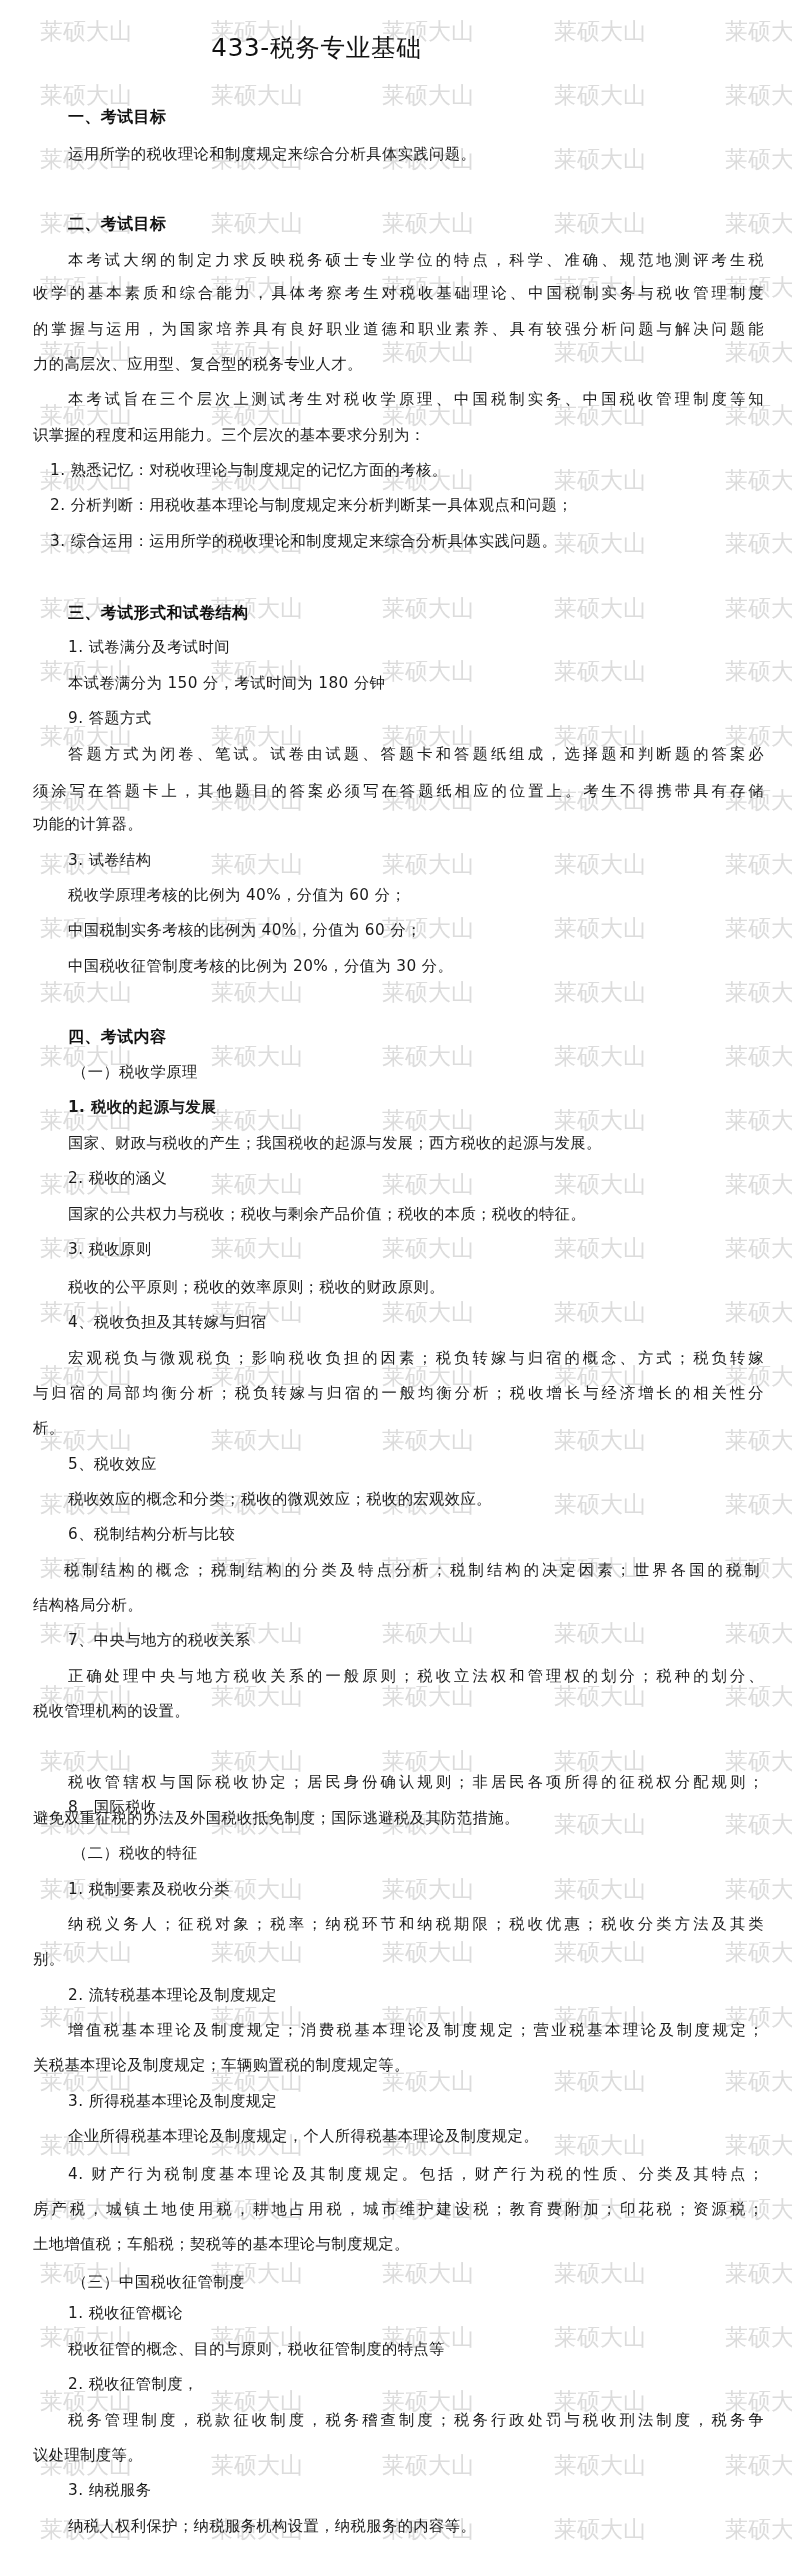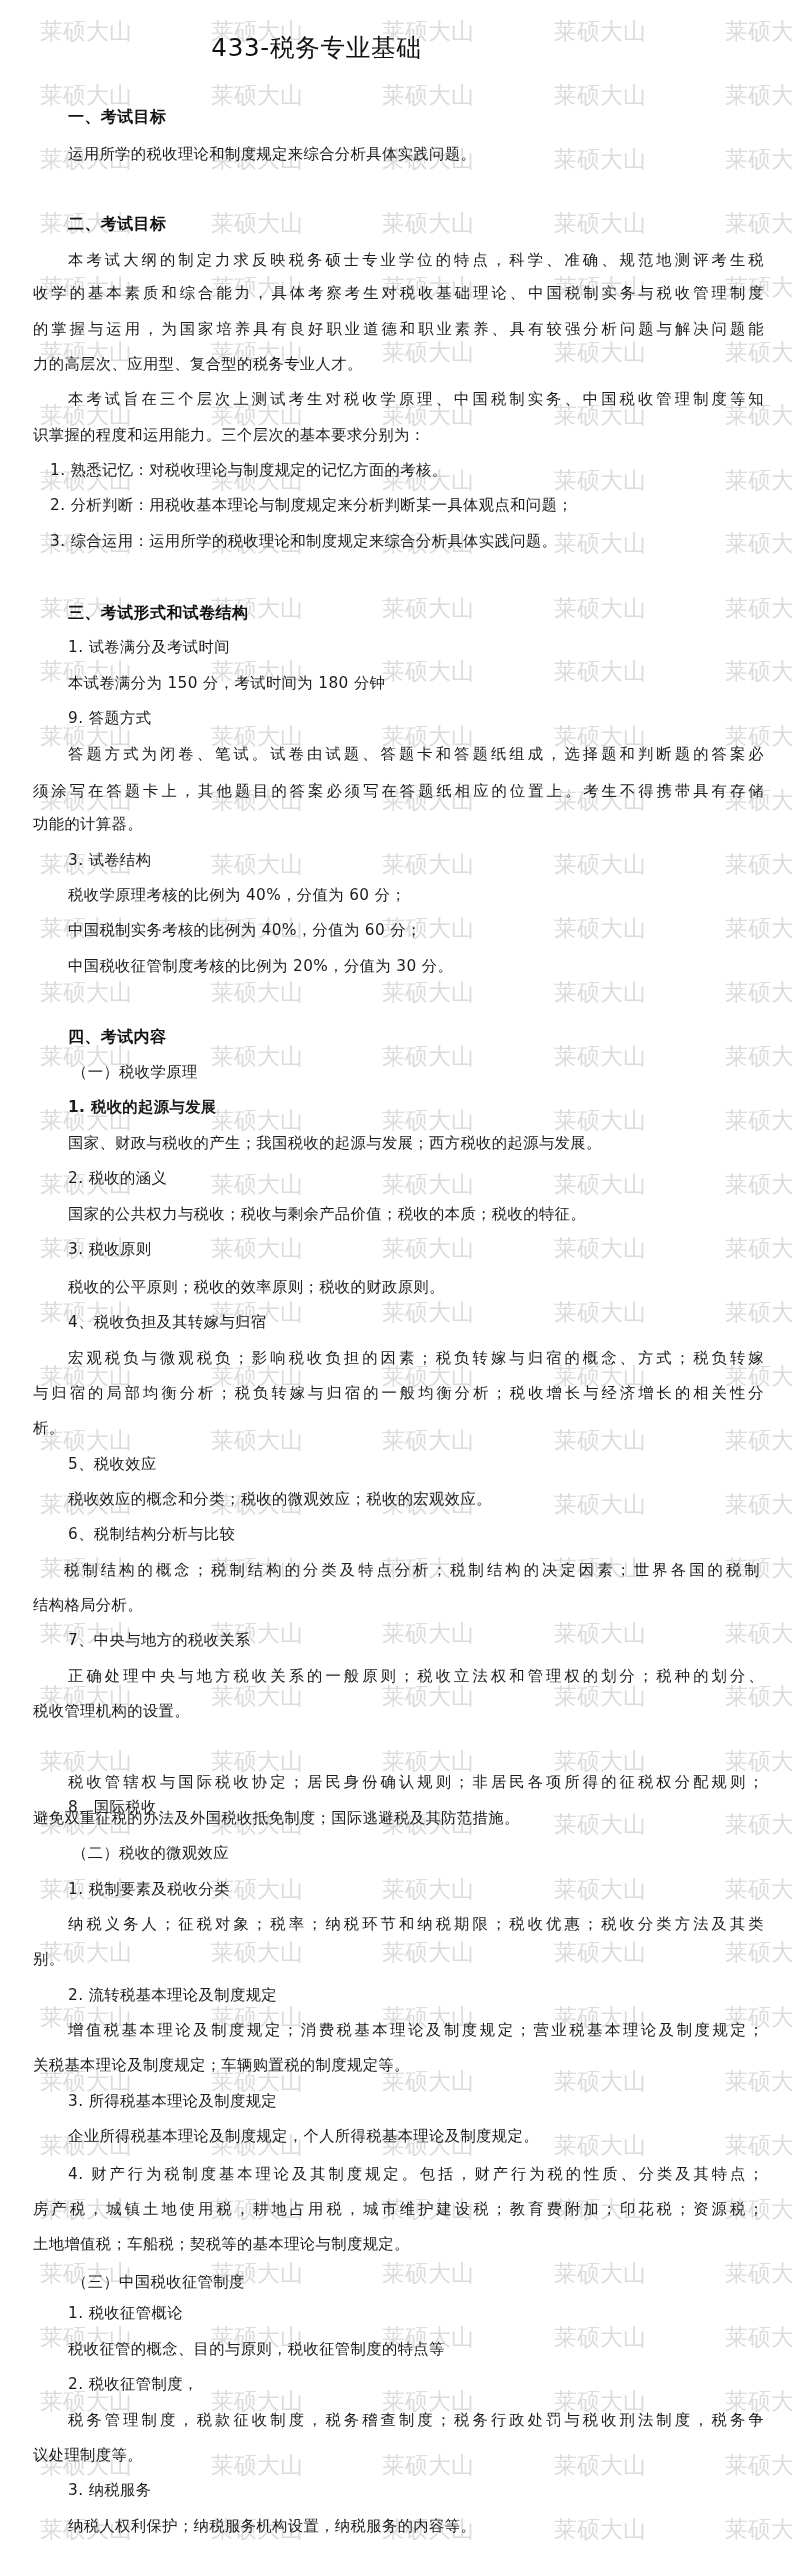--- a/index.html
+++ b/index.html
@@ -274,21 +274,21 @@
       <div class="line p" style="top: 1500px; left: 68px;">税收效应的概念和分类；税收的微观效应；税收的宏观效应。</div>
       <div class="line h2" style="top: 1535px; left: 68px;">6、税制结构分析与比较</div>
       <div class="line p just" style="top: 1571px; left: 64px; width: 696px; white-space: normal;">税制结构的概念；税制结构的分类及特点分析；税制结构的决定因素；世界各国的税制</div>
       <div class="line p" style="top: 1606px; left: 33px;">结构格局分析。</div>
       <div class="line h2" style="top: 1641px; left: 68px;">7、中央与地方的税收关系</div>
       <div class="line p just" style="top: 1677px; left: 68px; width: 696px; white-space: normal;">正确处理中央与地方税收关系的一般原则；税收立法权和管理权的划分；税种的划分、</div>
       <div class="line p" style="top: 1712px; left: 33px;">税收管理机构的设置。</div>
       <div class="line h2" style="top: 1808px; left: 68px;">8、国际税收</div>
       <div class="line p just" style="top: 1783px; left: 68px; width: 696px; white-space: normal;">税收管辖权与国际税收协定；居民身份确认规则；非居民各项所得的征税权分配规则；</div>
       <div class="line p" style="top: 1819px; left: 33px;">避免双重征税的办法及外国税收抵免制度；国际逃避税及其防范措施。</div>
-      <div class="line h2" style="top: 1854px; left: 72px;">（二）税收的微观效应</div>
+      <div class="line h2" style="top: 1854px; left: 72px;">（二）税收的特征</div>
       <div class="line h2" style="top: 1890px; left: 68px;">1.  税制要素及税收分类</div>
       <div class="line p just" style="top: 1925px; left: 68px; width: 696px; white-space: normal;">纳税义务人；征税对象；税率；纳税环节和纳税期限；税收优惠；税收分类方法及其类</div>
       <div class="line p" style="top: 1960px; left: 33px;">别。</div>
       <div class="line h2" style="top: 1996px; left: 68px;">2.  流转税基本理论及制度规定</div>
       <div class="line p just" style="top: 2031px; left: 68px; width: 696px; white-space: normal;">增值税基本理论及制度规定；消费税基本理论及制度规定；营业税基本理论及制度规定；</div>
       <div class="line p" style="top: 2066px; left: 33px;">关税基本理论及制度规定；车辆购置税的制度规定等。</div>
       <div class="line h2" style="top: 2102px; left: 68px;">3.  所得税基本理论及制度规定</div>
       <div class="line p" style="top: 2137px; left: 68px;">企业所得税基本理论及制度规定，个人所得税基本理论及制度规定。</div>
       <div class="line p just" style="top: 2175px; left: 68px; width: 696px; white-space: normal;">4. 财产行为税制度基本理论及其制度规定。包括，财产行为税的性质、分类及其特点；</div>
       <div class="line p just" style="top: 2210px; left: 33px; width: 731px; white-space: normal;">房产税，城镇土地使用税，耕地占用税，城市维护建设税；教育费附加；印花税；资源税；</div>

